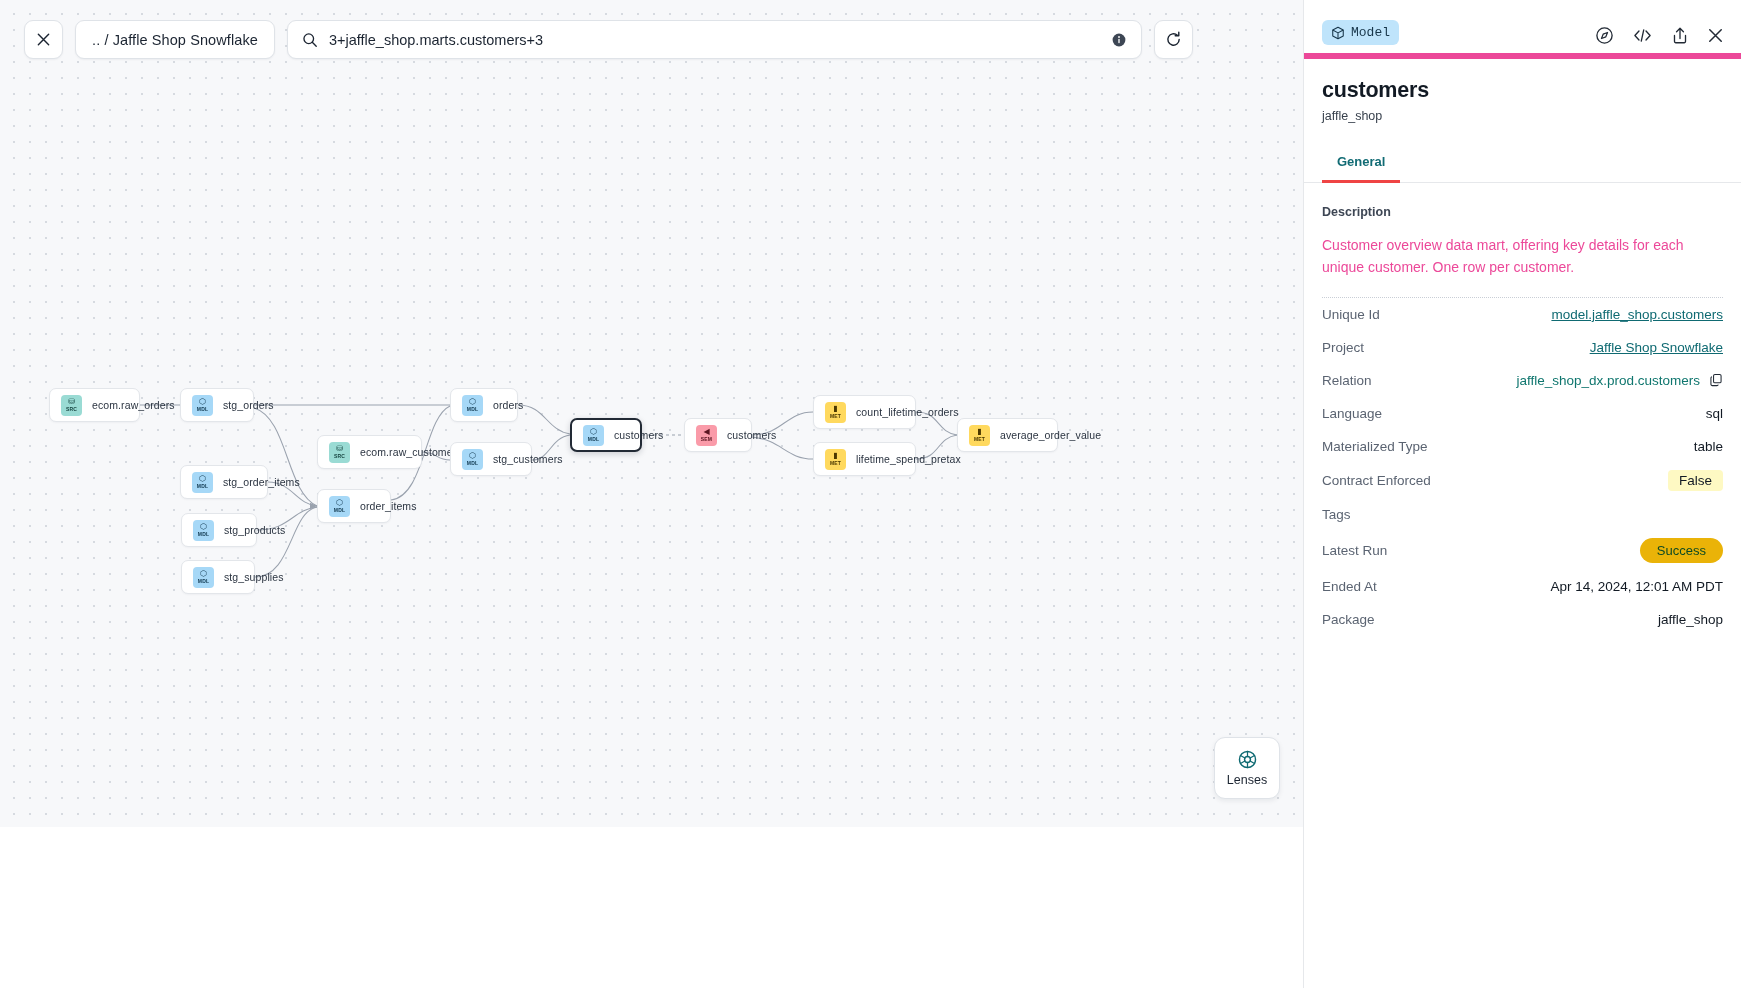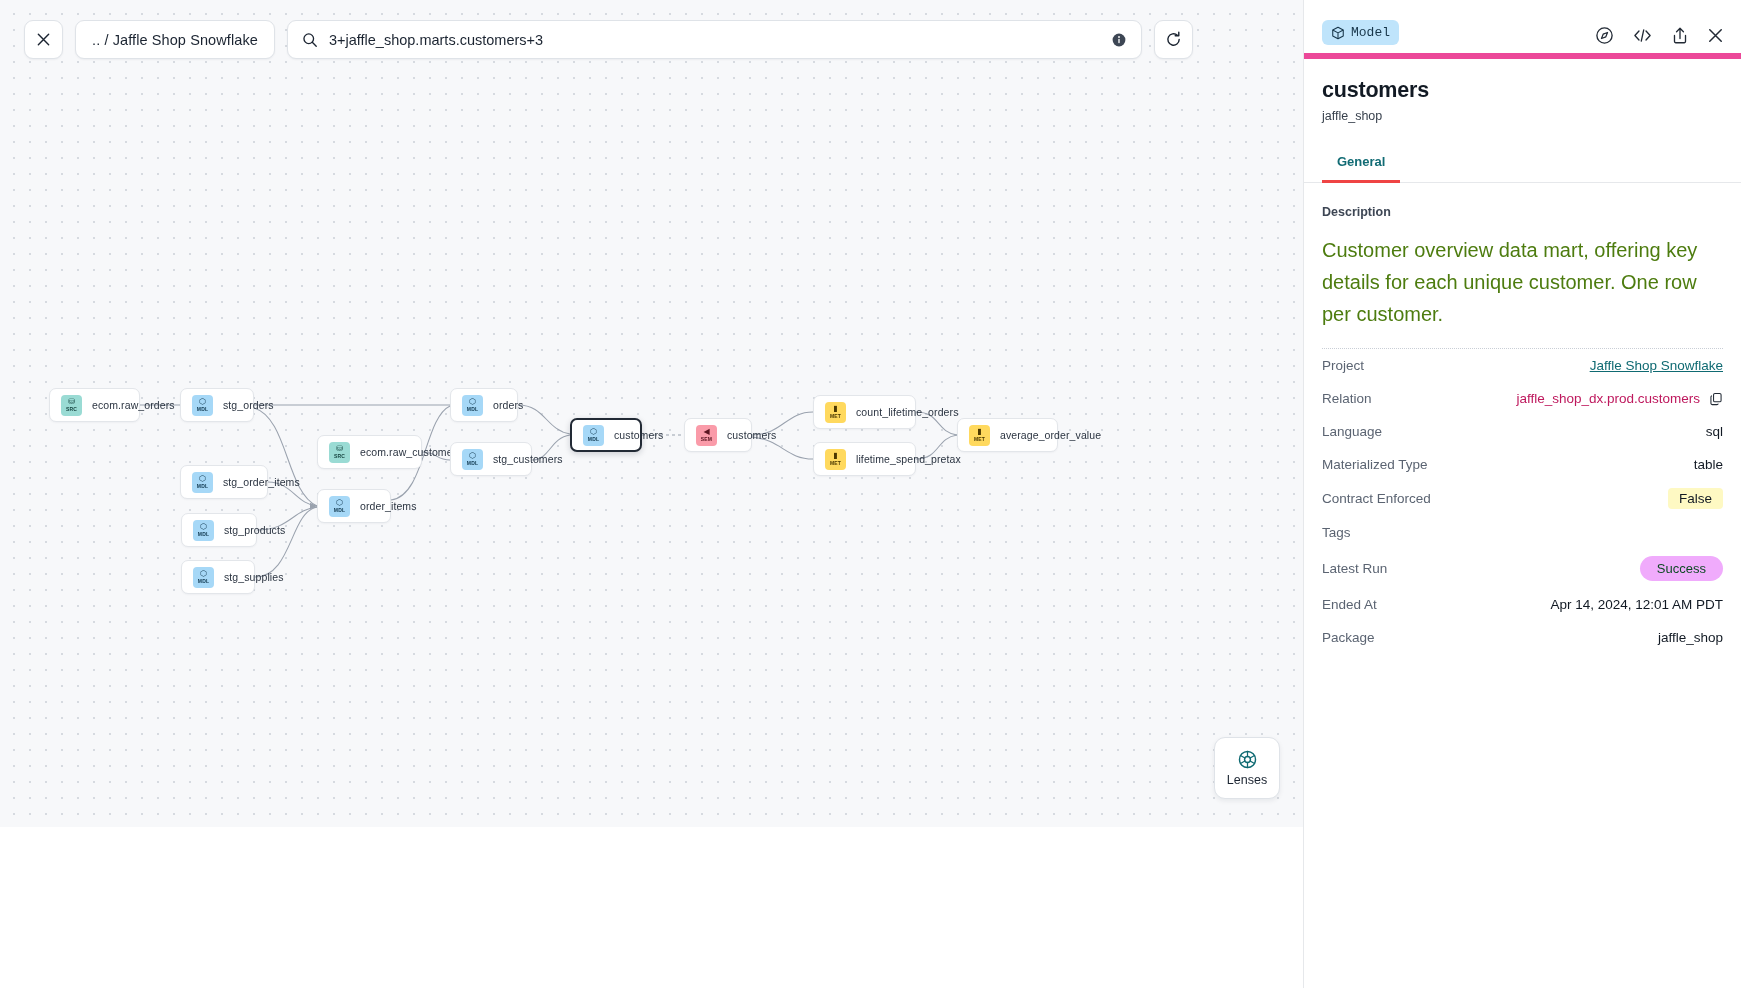--- a/index.html
+++ b/index.html
@@ -147,38 +147,38 @@
     padding: 6px 15px 11px 15px;
     border-bottom: 3px solid #ef4444;
     cursor: pointer;
     margin-bottom: -1px;
   }
 
   .p-body { flex: 1; overflow-y: auto; padding: 22px 18px 20px 18px; }
   .sect-label { font-size: 12.5px; font-weight: 700; color: #3d4654; }
   .desc {
     margin-top: 15px;
-    font-size: 20px; line-height: 1.6;
-    color: #4d7c0f;
+    font-size: 14px; line-height: 1.6;
+    color: #ec4899;
   }
   .divider { border-top: 1px dotted #c9ced6; margin: 18px 0 0 0; }
 
   .prow {
     display: flex; align-items: center; justify-content: space-between;
     min-height: 33px;
     padding: 7px 0;
     gap: 14px;
   }
   .pkey { font-size: 13.5px; color: #5b6472; white-space: nowrap; }
   .pval { font-size: 13.5px; color: #121a24; text-align: right; }
   .pval.link { color: #0f6a72; text-decoration: underline; cursor: pointer; }
-  .pval.tealplain { color: #be185d; }
+  .pval.tealplain { color: #0f766e; }
   .pval-flex { display:flex; align-items:center; gap:9px; justify-content:flex-end; }
   .chip-grey { background: #fef9c3; border-radius: 4px; padding: 3px 11px; font-size:13.5px; color:#121a24;}
-  .chip-green { background: #f0abfc; color: #0d4a24; border-radius: 999px; padding: 5px 17px; font-size: 13px; }
+  .chip-green { background: #eab308; color: #0d4a24; border-radius: 999px; padding: 5px 17px; font-size: 13px; }
   .copy-btn { cursor: pointer; display:flex; }
 </style>
 </head>
 <body>
 
 <div id="app">
 
   <div class="canvas">
 
     <div class="toolbar">
@@ -405,20 +405,26 @@
     <div class="tabs">
       <div class="tab">General</div>
     </div>
 
     <div class="p-body">
       <div class="sect-label">Description</div>
       <div class="desc">Customer overview data mart, offering key details for each unique customer. One row per customer.</div>
       <div class="divider"></div>
       <div id="prop-list">
           <div class="prow">
+            <div class="pkey">Unique Id</div>
+            <div class="pval-flex">
+              <span class="pval link">model.jaffle_shop.customers</span>
+            </div>
+          </div>
+          <div class="prow">
             <div class="pkey">Project</div>
             <div class="pval-flex">
               <span class="pval link">Jaffle Shop Snowflake</span>
             </div>
           </div>
           <div class="prow">
             <div class="pkey">Relation</div>
             <div class="pval-flex">
               <span class="pval tealplain">jaffle_shop_dx.prod.customers</span>
               <span class="copy-btn">

